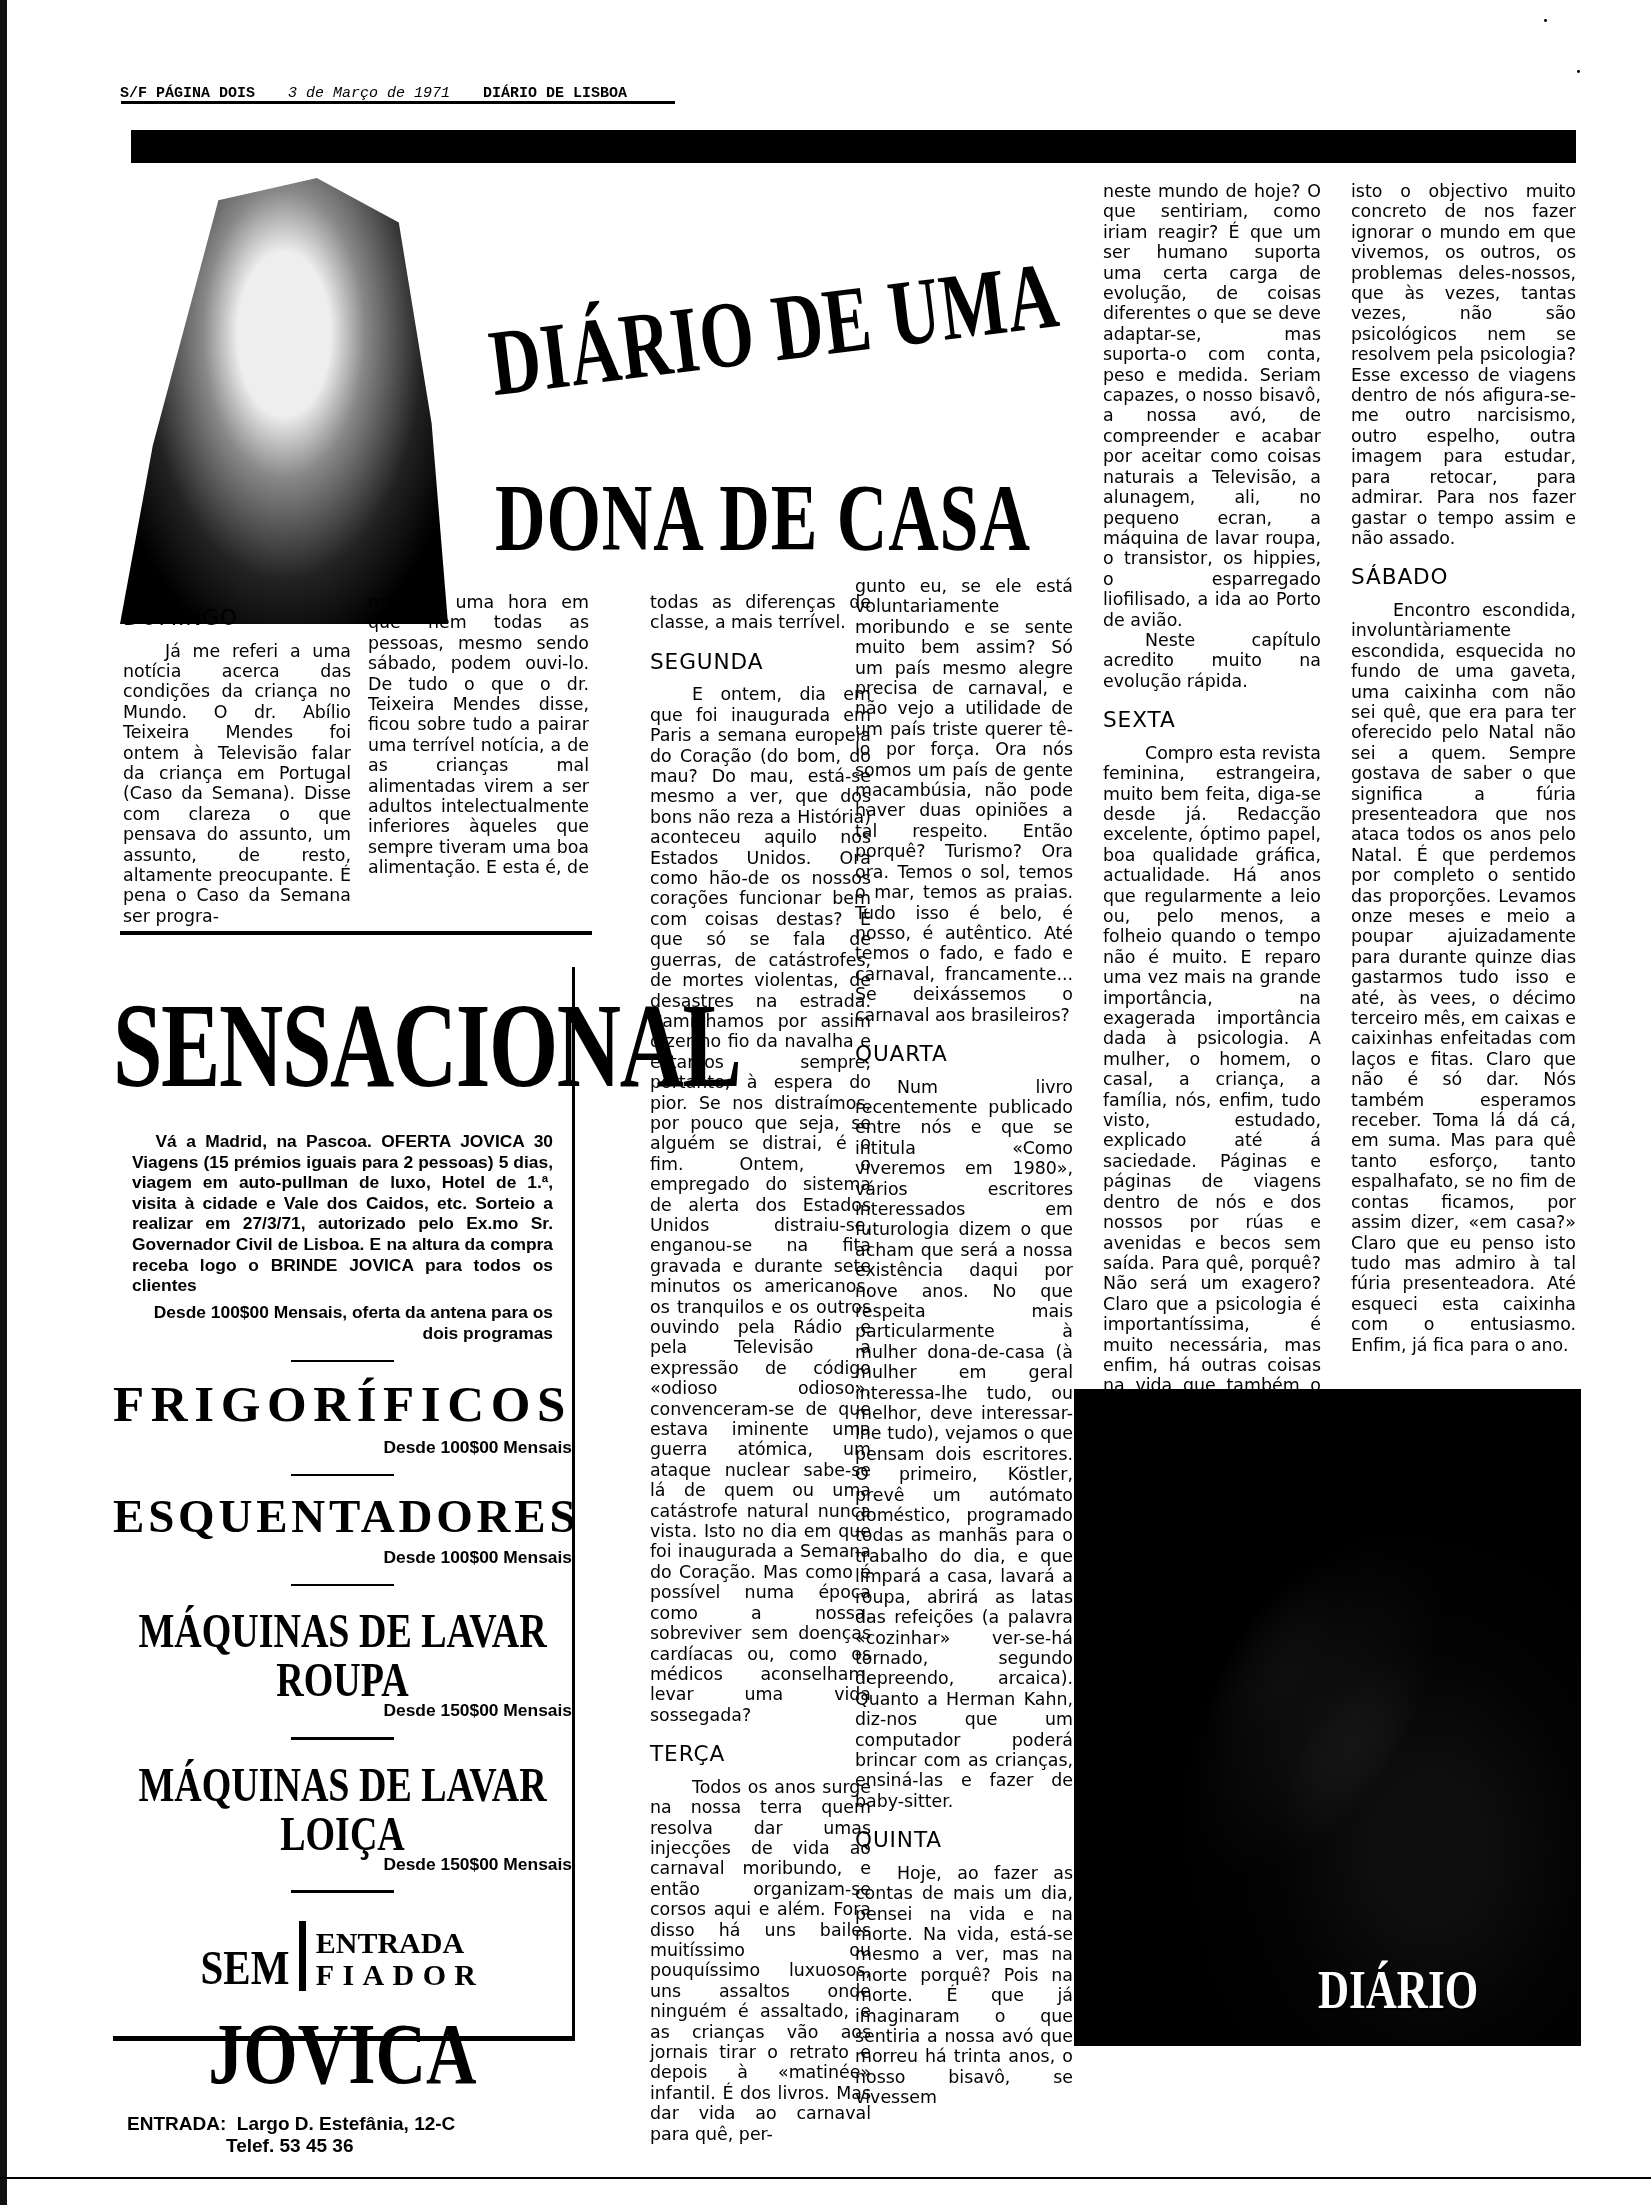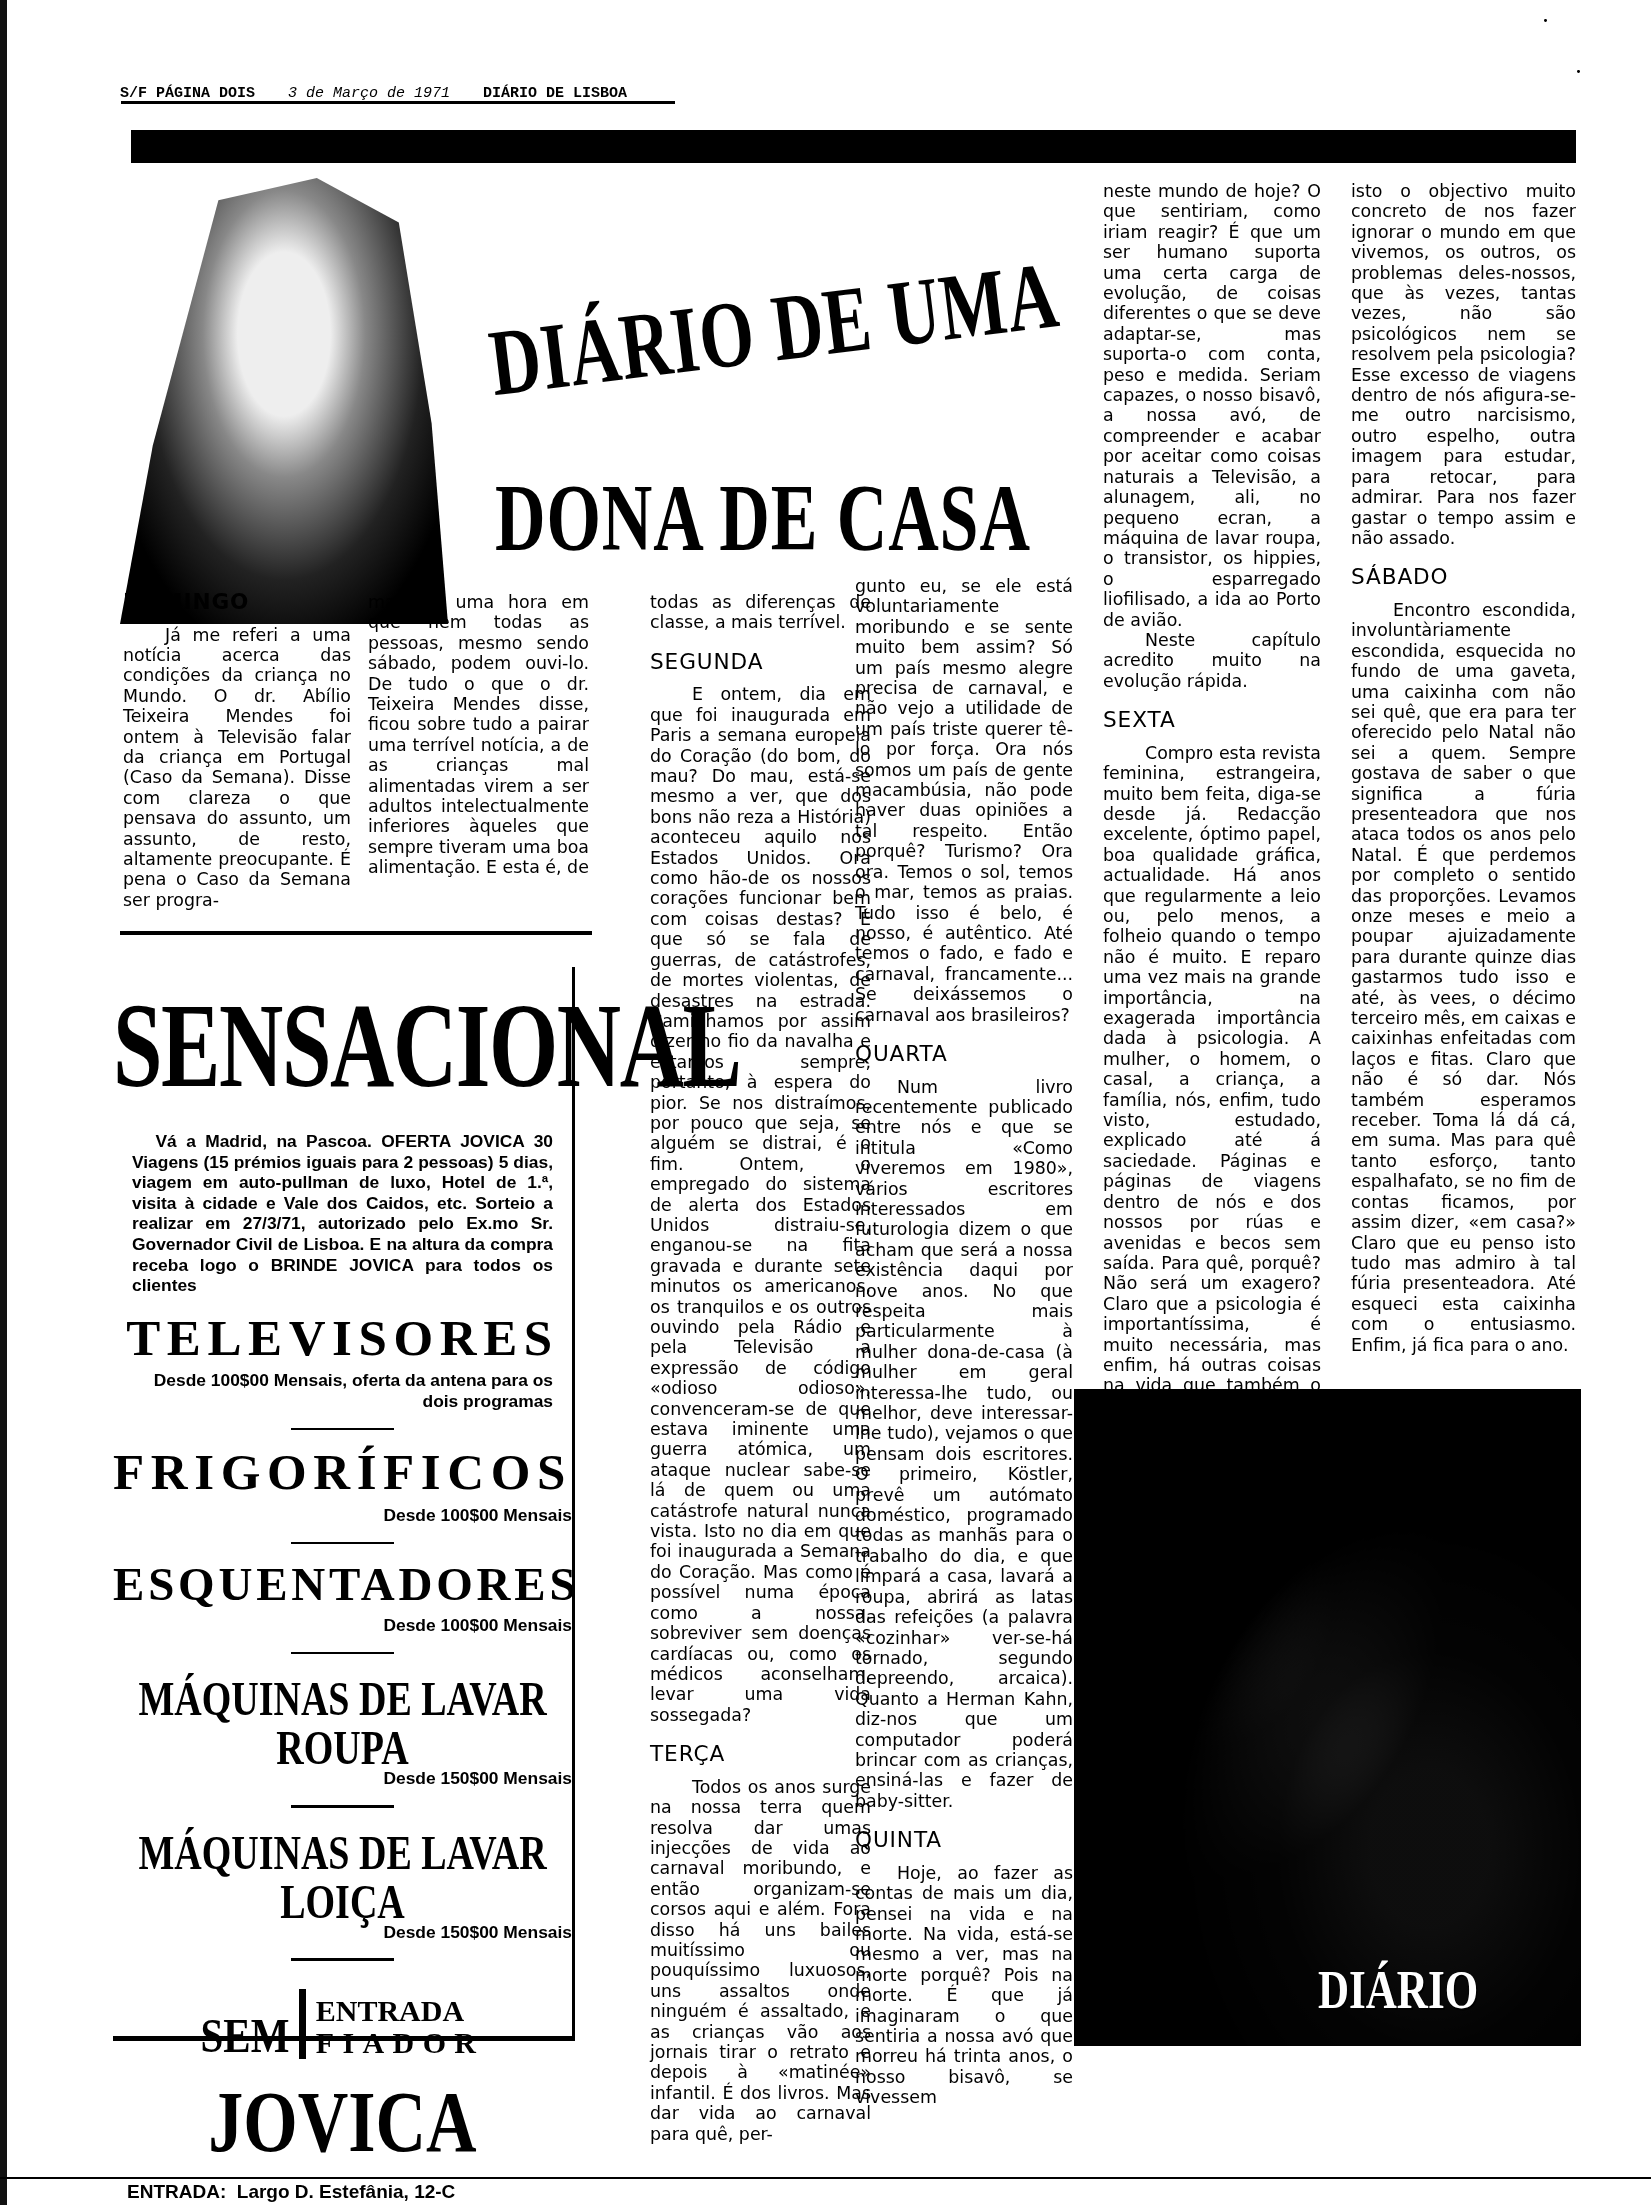--- a/index.html
+++ b/index.html
@@ -58,21 +58,21 @@
 <div class="abs title-bar"></div>
 
 <div class="abs photo-woman"></div>
 
 <div class="abs masthead">
   <div class="l1">DIÁRIO DE UMA</div>
   <div class="l2">DONA DE CASA</div>
 </div>
 
 <div class="abs col" style="left:123px; top:592px; width:228px;">
-  <div class="day" style="margin-top:0;font-weight:bold;">DOMINGO</div>
+  <div class="day" style="margin-top:16px;">DOMINGO</div>
   <p>Já me referi a uma notícia acerca das condições da criança no Mundo. O dr. Abílio Teixeira Mendes foi ontem à Televisão falar da criança em Portugal (Caso da Semana). Disse com clareza o que pensava do assunto, um assunto, de resto, altamente preocupante. É pena o Caso da Semana ser progra-</p>
 </div>
 
 <div class="abs col" style="left:368px; top:592px; width:221px;">
   <p class="noindent">mado a uma hora em que nem todas as pessoas, mesmo sendo sábado, podem ouvi-lo. De tudo o que o dr. Teixeira Mendes disse, ficou sobre tudo a pairar uma terrível notícia, a de as crianças mal alimentadas virem a ser adultos intelectualmente inferiores àqueles que sempre tiveram uma boa alimentação. E esta é, de</p>
 </div>
 <div class="abs col1-rule"></div>
 
 <div class="abs col" style="left:612px; top:592px; width:221px;margin-left:38px;">
   <p class="noindent">todas as diferenças de classe, a mais terrível.</p>
@@ -103,21 +103,20 @@
   <p>Encontro escondida, involuntàriamente escondida, esquecida no fundo de uma gaveta, uma caixinha com não sei quê, que era para ter oferecido pelo Natal não sei a quem. Sempre gostava de saber o que significa a fúria presenteadora que nos ataca todos os anos pelo Natal. É que perdemos por completo o sentido das proporções. Levamos onze meses e meio a poupar ajuizadamente para durante quinze dias gastarmos tudo isso e até, às vees, o décimo terceiro mês, em caixas e caixinhas enfeitadas com laços e fitas. Claro que não é só dar. Nós também esperamos receber. Toma lá dá cá, em suma. Mas para quê tanto esforço, tanto espalhafato, se no fim de contas ficamos, por assim dizer, «em casa?» Claro que eu penso isto tudo mas admiro à tal fúria presenteadora. Até esqueci esta caixinha com o entusiasmo. Enfim, já fica para o ano.</p>
 </div>
 
 <div class="abs family-photo-ext"></div>
 <div class="abs photo-caption">DIÁRIO</div>
 
 <div class="abs ad">
   <div class="big sens">SENSACIONAL</div>
   <div class="promo">Vá a Madrid, na Pascoa. OFERTA JOVICA 30 Viagens (15 prémios iguais para 2 pessoas) 5 dias, viagem em auto-pullman de luxo, Hotel de 1.ª, visita à cidade e Vale dos Caidos, etc. Sorteio a realizar em 27/3/71, autorizado pelo Ex.mo Sr. Governador Civil de Lisboa. E na altura da compra receba logo o BRINDE JOVICA para todos os clientes</div>
 
-  <div class="big cat">TELEVISORES</div>
   <div class="price" style="padding:0 19px;">Desde 100$00 Mensais, oferta da antena para os dois programas</div>
   <div class="sep"></div>
 
   <div class="big cat" style="font-size:51px;">FRIGORÍFICOS</div>
   <div class="price">Desde 100$00 Mensais</div>
   <div class="sep"></div>
 
   <div class="big cat" style="font-size:47px;letter-spacing:3.8px;">ESQUENTADORES</div>
   <div class="price">Desde 100$00 Mensais</div>
   <div class="sep"></div>

